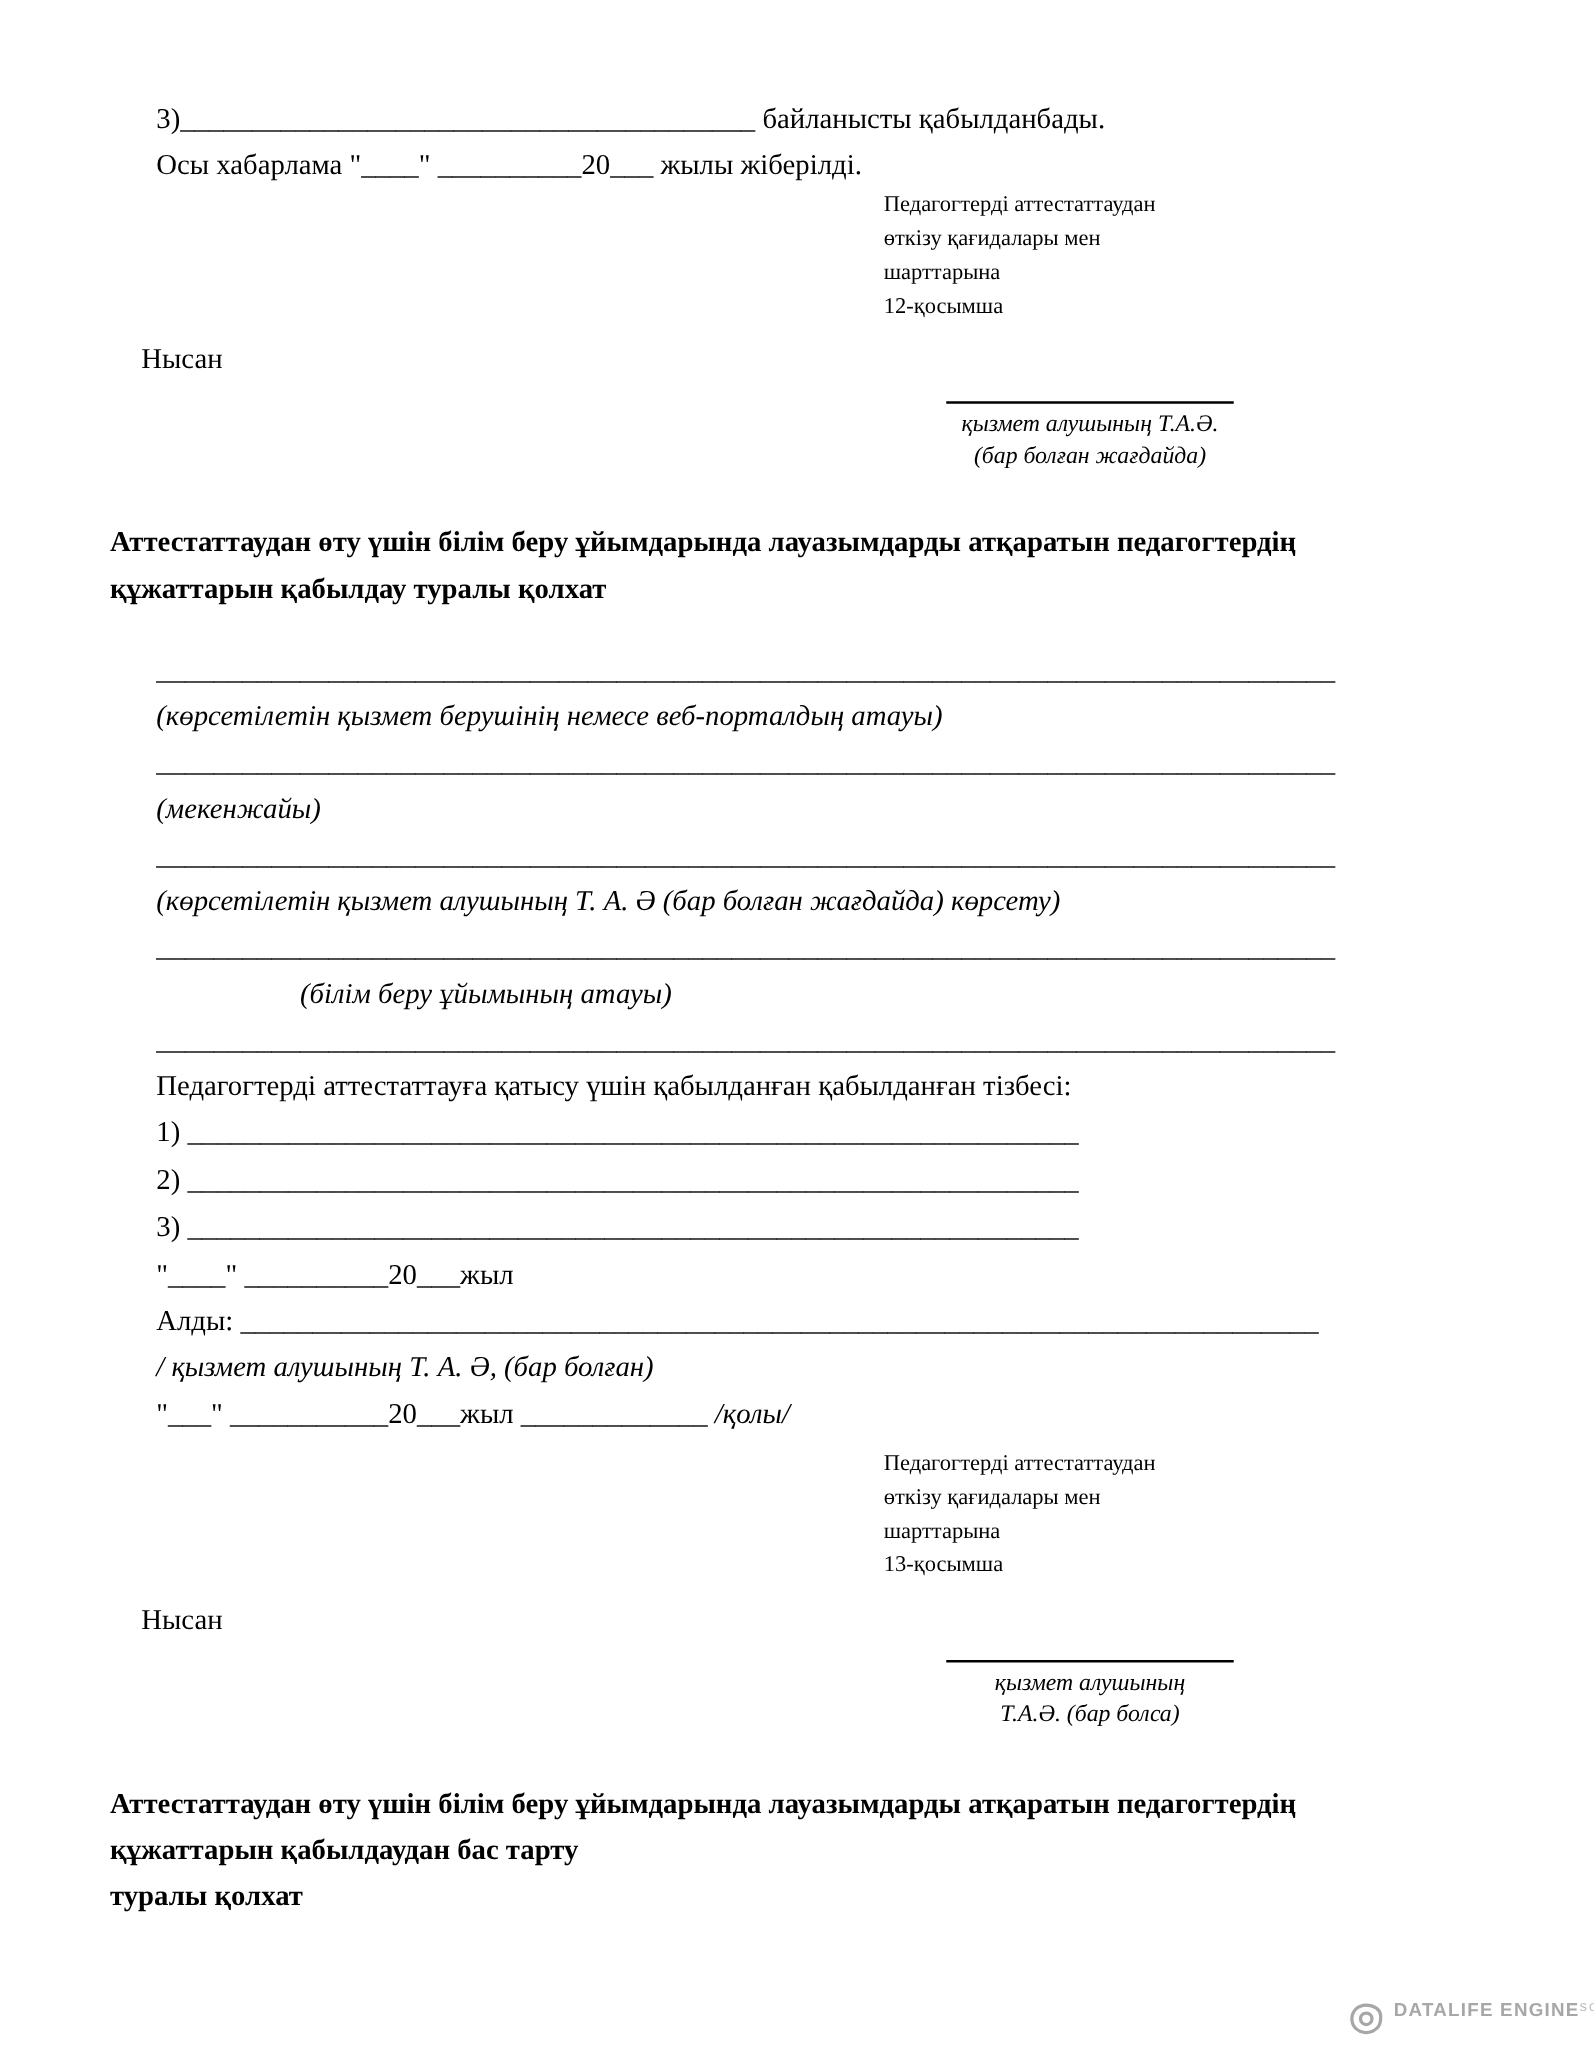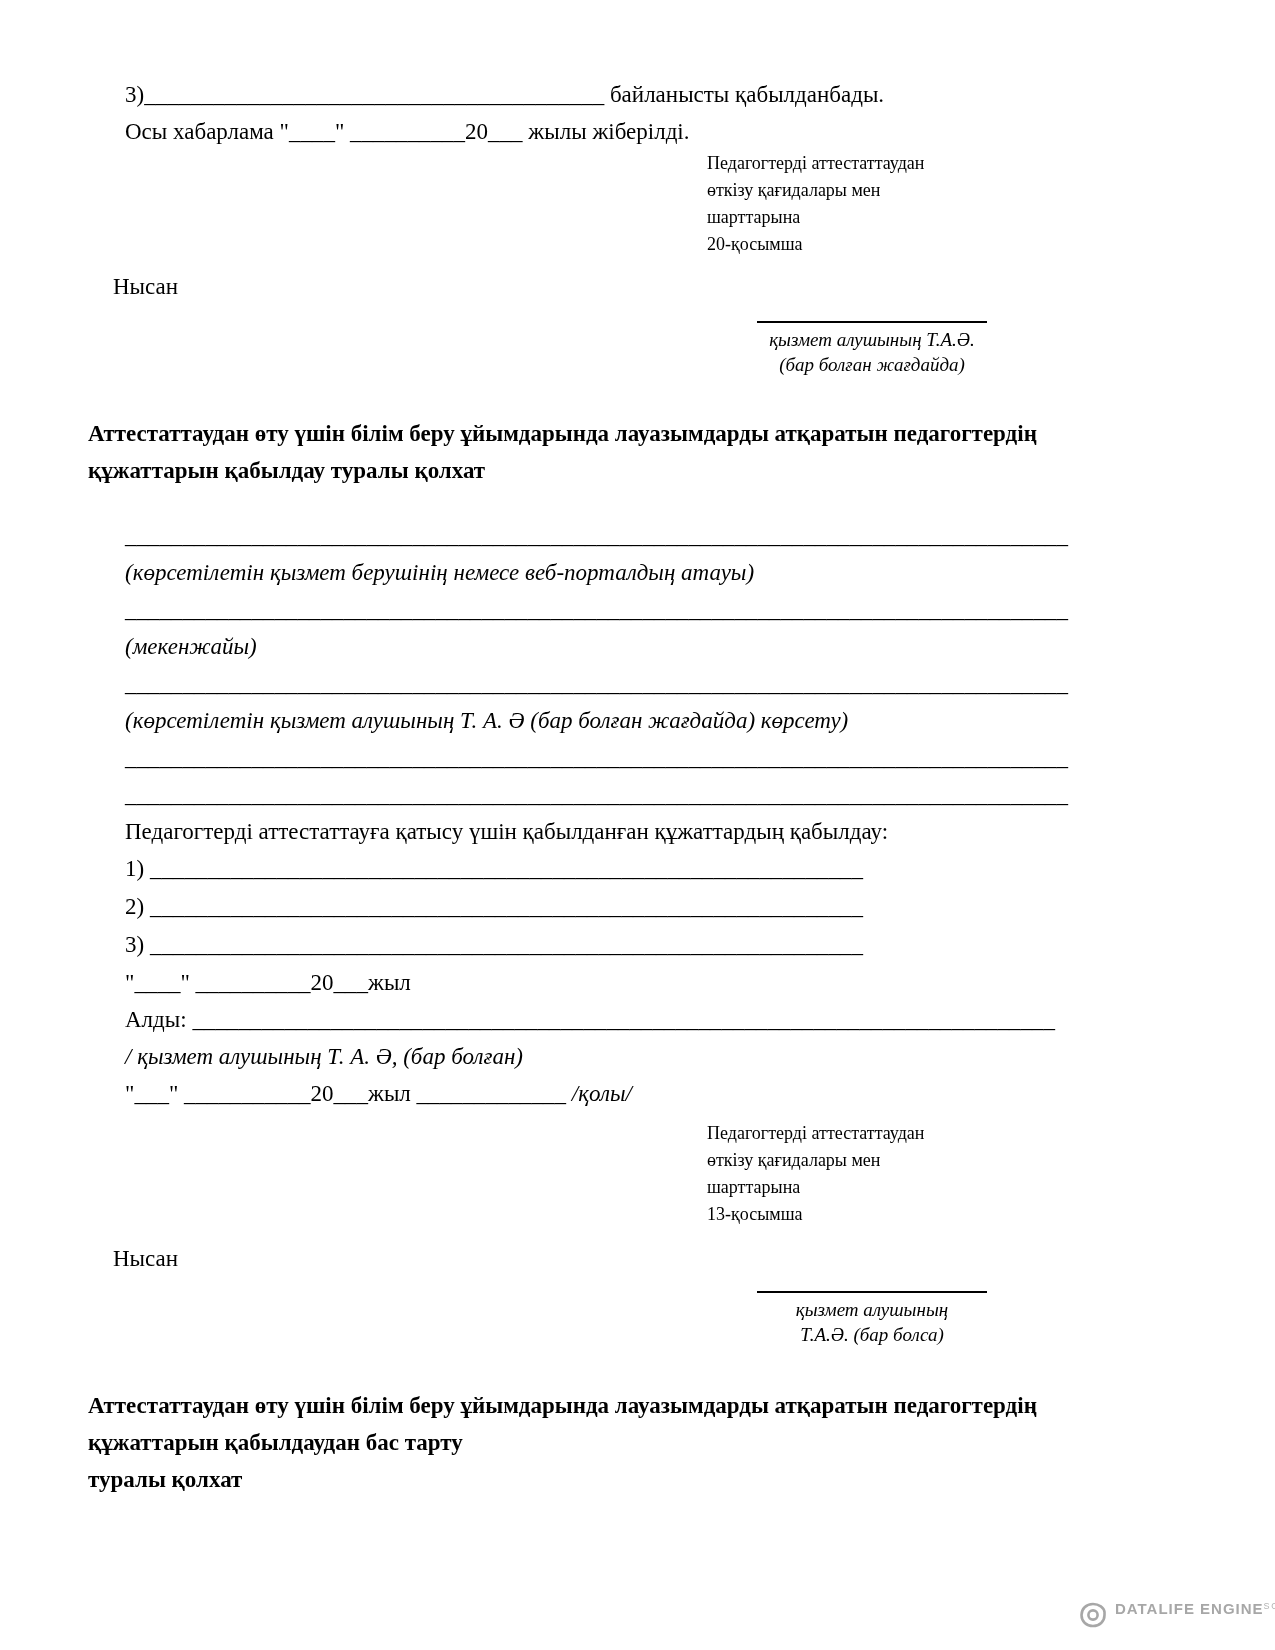--- a/index.html
+++ b/index.html
@@ -71,21 +71,21 @@
 
 <div class="page">
 
   <p class="bl pt76"><span>3)</span><span class="uline">________________________________________</span><span> байланысты қабылданбады.</span></p>
   <p class="bl">Осы хабарлама "____" __________20___ жылы жіберілді.</p>
 
   <div class="annot">
     <div>Педагогтерді аттестаттаудан</div>
     <div>өткізу қағидалары мен</div>
     <div>шарттарына</div>
-    <div>20-қосымша</div>
+    <div>12-қосымша</div>
   </div>
 
   <p class="bl mt10" style="margin-left:113px;">Нысан</p>
 
   <div class="signblock mt16">
     <div class="signrule"></div>
     <div>қызмет алушының Т.А.Ә.</div>
     <div>(бар болған жағдайда)</div>
   </div>
 
@@ -97,23 +97,24 @@
   <p class="bl mt28 uline">__________________________________________________________________________________</p>
   <p class="bl caption">(көрсетілетін қызмет берушінің немесе веб-порталдың атауы)</p>
 
   <p class="bl uline">__________________________________________________________________________________</p>
   <p class="bl caption">(мекенжайы)</p>
 
   <p class="bl uline">__________________________________________________________________________________</p>
   <p class="bl caption">(көрсетілетін қызмет алушының Т. А. Ә (бар болған жағдайда) көрсету)</p>
 
   <p class="bl uline">__________________________________________________________________________________</p>
+  <p class="bl caption indent115">(білім беру ұйымының атауы)</p>
 
   <p class="bl uline">__________________________________________________________________________________</p>
-  <p class="bl">Педагогтерді аттестаттауға қатысу үшін қабылданған құжаттардың қабылдау:</p>
+  <p class="bl">Педагогтерді аттестаттауға қатысу үшін қабылданған қабылданған тізбесі:</p>
 
   <p class="item-line"><span>1) </span><span class="uline">______________________________________________________________</span></p>
   <p class="item-line"><span>2) </span><span class="uline">______________________________________________________________</span></p>
   <p class="item-line"><span>3) </span><span class="uline">______________________________________________________________</span></p>
 
   <p class="bl">"____" __________20___жыл</p>
   <p class="bl uline">Алды: ___________________________________________________________________________</p>
   <p class="bl caption">/ қызмет алушының Т. А. Ә, (бар болған)</p>
   <p class="bl"><span>"___" ___________20___жыл _____________ </span><span class="it">/қолы/</span></p>
 

